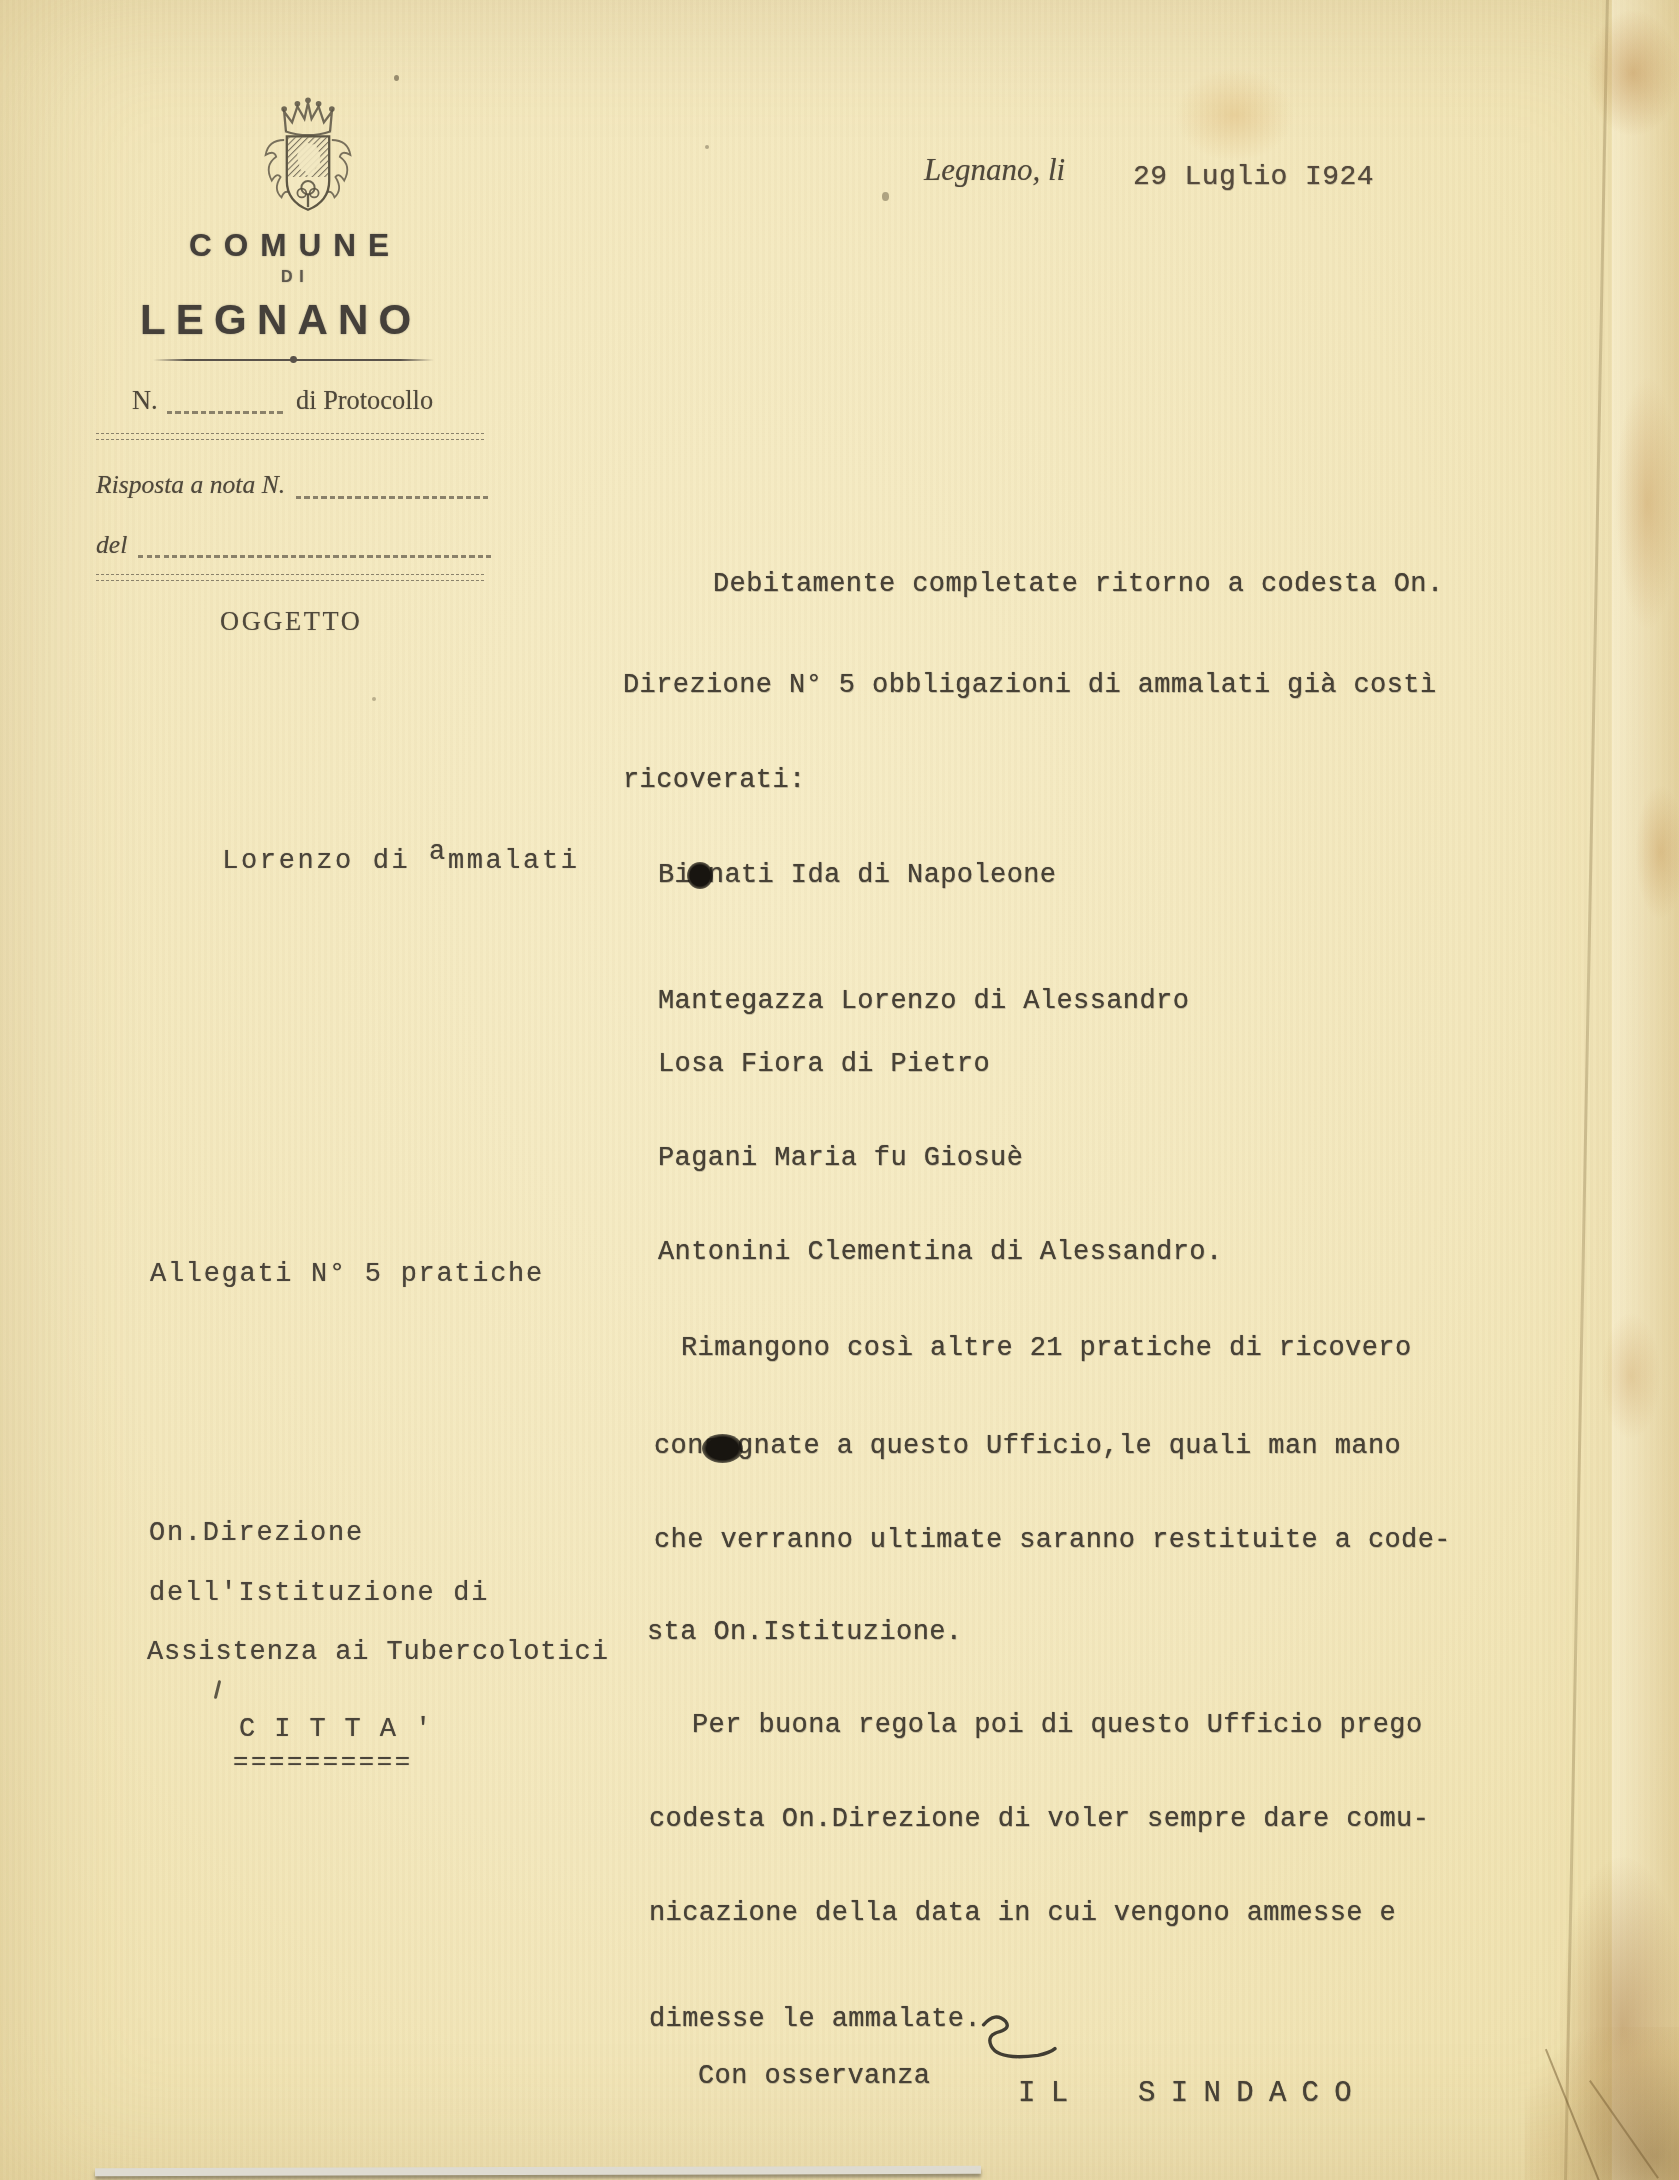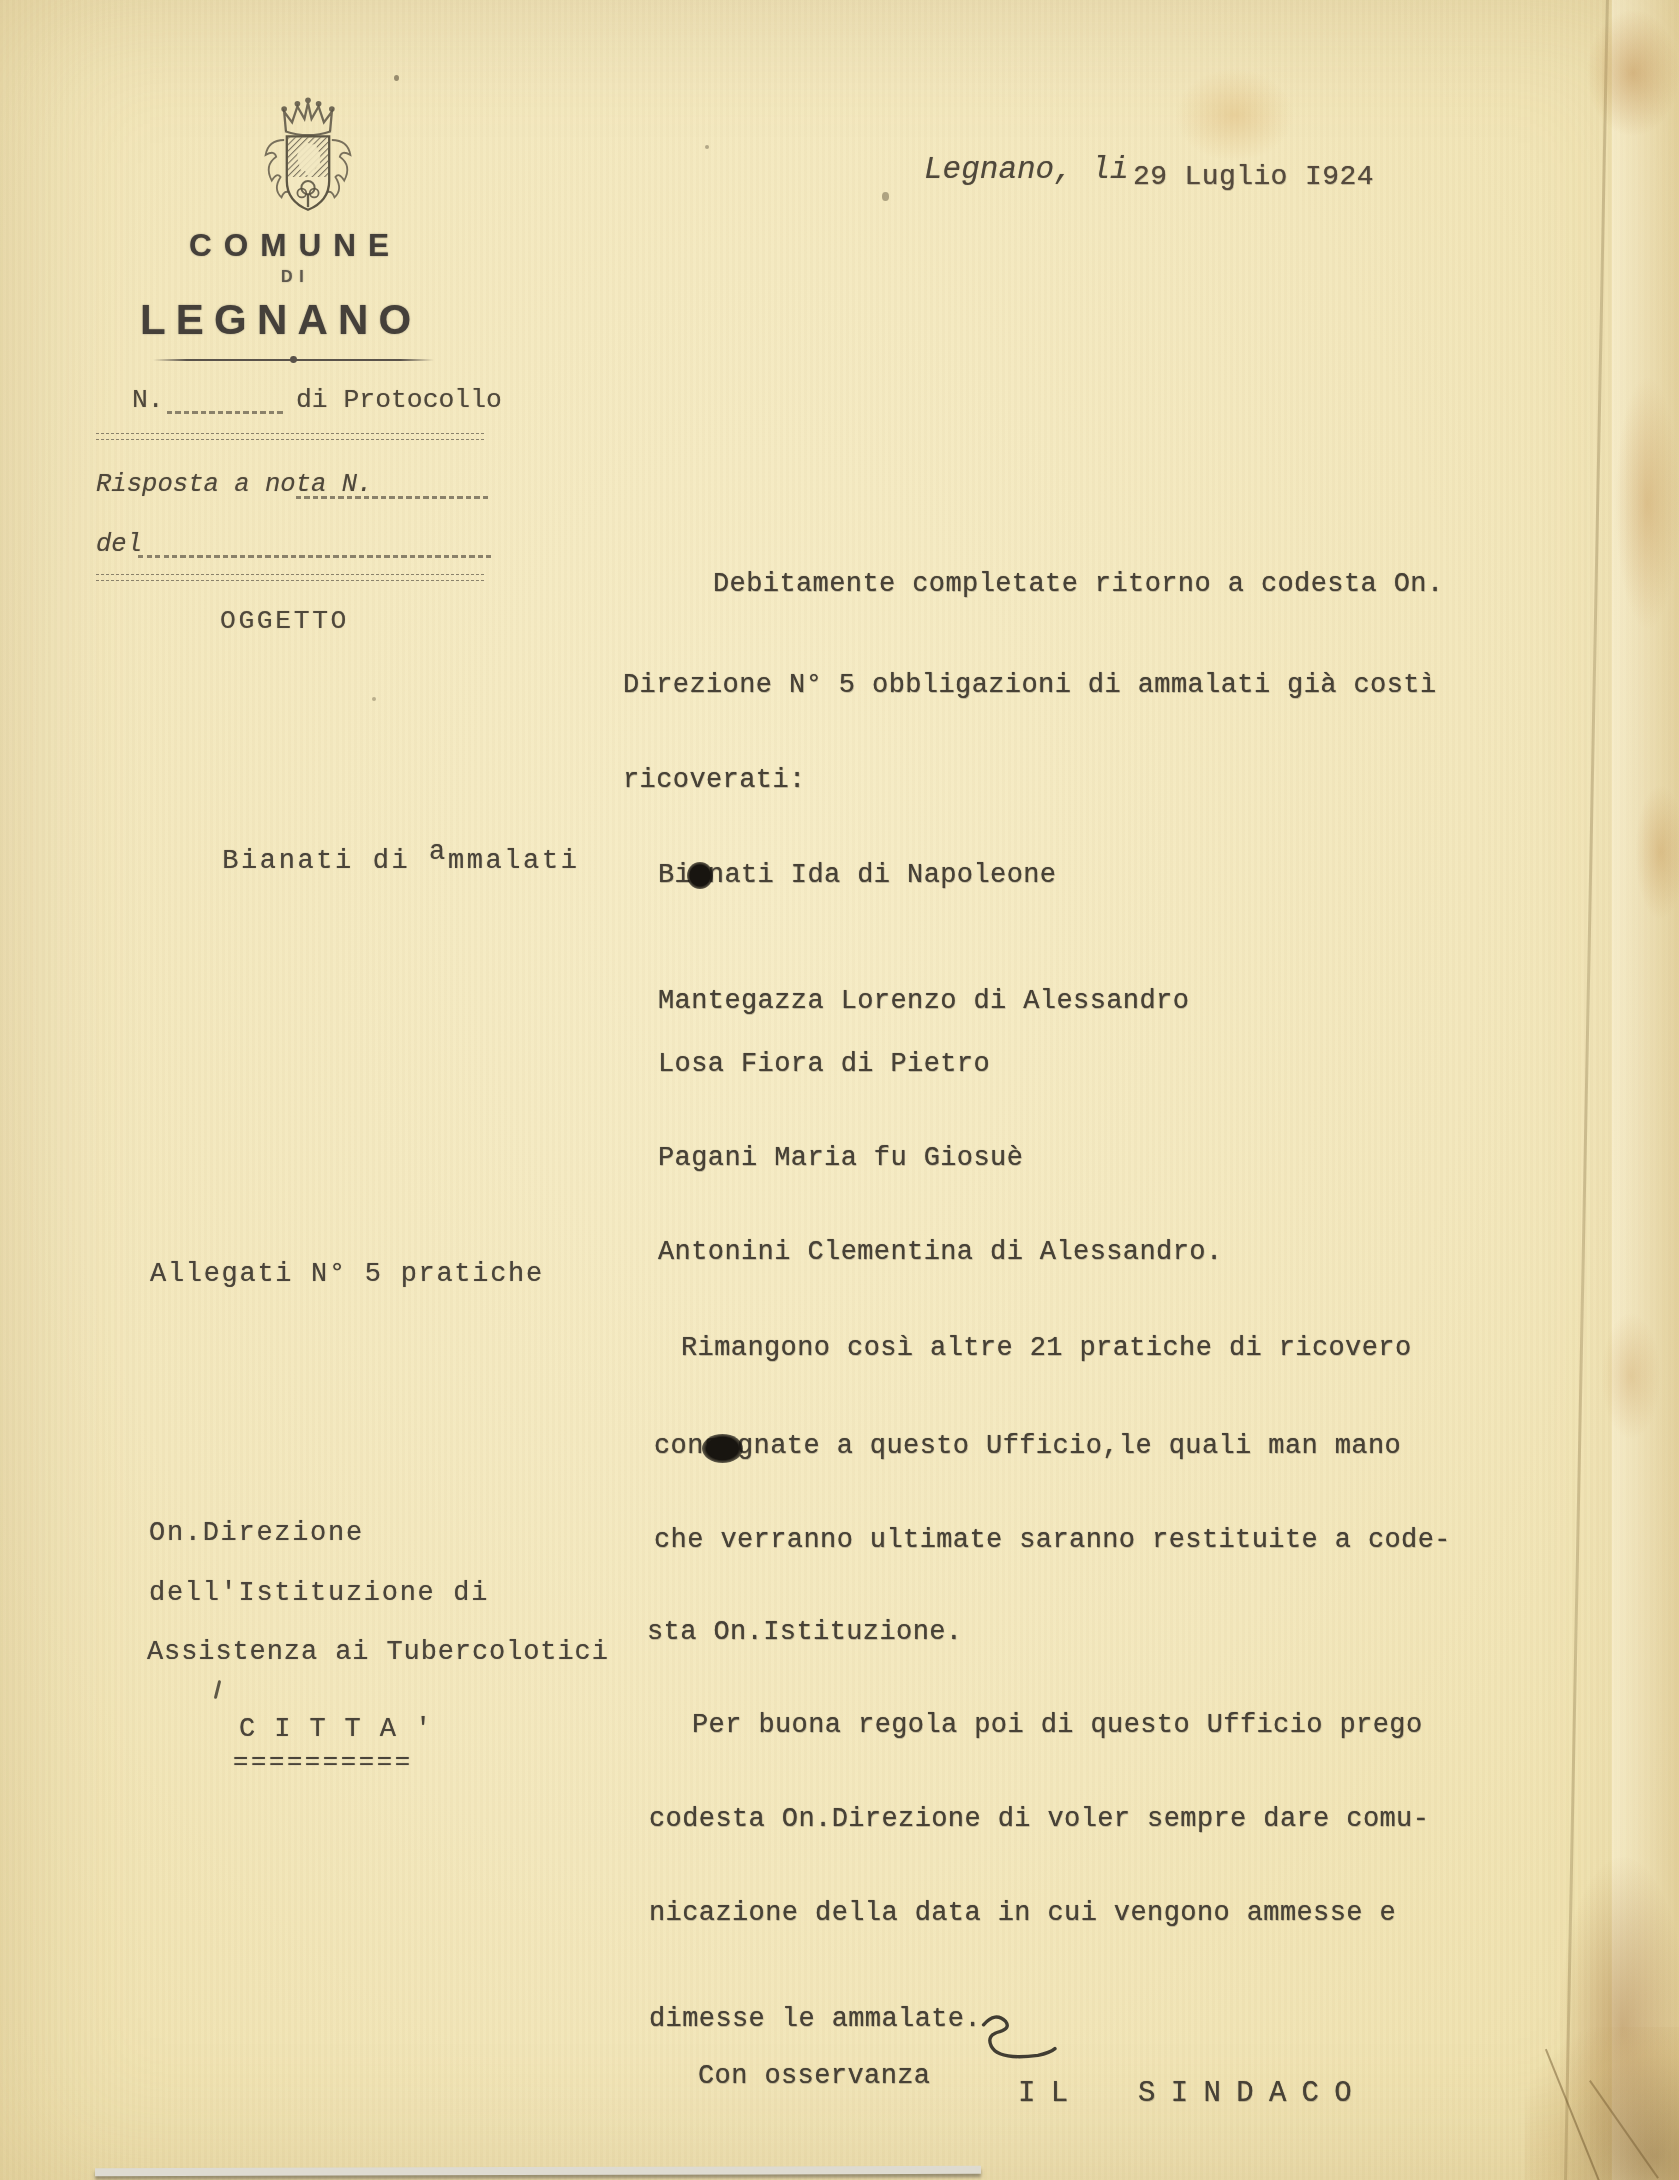--- a/index.html
+++ b/index.html
@@ -12,21 +12,21 @@
        box-shadow: inset 0 0 136px rgba(150,115,55,0.22);}
 
   
   .abs{position:absolute;white-space:pre;}
   .typed{font-family:"Liberation Mono","DejaVu Sans Mono",monospace;font-size:27px;
          color:#474136;letter-spacing:0.4px;
          text-shadow:0 0 0.9px rgba(71,65,54,0.75), 0.6px 0.6px 0 rgba(71,65,54,0.22);}
   .margin-typed{font-family:"Liberation Mono","DejaVu Sans Mono",monospace;font-size:27px;
          color:#4a443a;letter-spacing:2.6px;
          text-shadow:0 0 0.9px rgba(71,65,54,0.7);}
-  .printed{font-family:Liberation Mono, monospace;color:#4f483b;
+  .printed{font-family:Liberation Serif, serif;color:#4f483b;
          text-shadow:0 0 0.9px rgba(79,72,59,0.5);}
   .stamp-sans{font-family:"Liberation Sans","DejaVu Sans",sans-serif;font-weight:bold;color:#45403a;
          text-shadow:0 0 1.7px rgba(69,64,58,0.55);}
   .sup{position:relative;top:-9.4px;}
 
   
   .dotline{height:2.6px;background:repeating-linear-gradient(90deg,#675f4e 0 5.1px, rgba(0,0,0,0) 5.1px 8.5px);opacity:.75;}
   .dblrule{height:5.1px;border-top:1.7px dashed #5f584a;border-bottom:1.7px dashed #5f584a;opacity:.7;}
   .orn-rule{height:1.7px;background:linear-gradient(90deg,rgba(0,0,0,0),#59524a 12%,#59524a 88%,rgba(0,0,0,0));}
   .orn-dot{position:absolute;left:50%;top:-2.6px;width:6.8px;height:6.8px;margin-left:-3.4px;border-radius:50%;background:#59524a;}
@@ -92,21 +92,21 @@
   <div class="abs printed" style="left:96px;top:530px;font-size:25.6px;font-style:italic;">del</div>
   <div class="abs dotline" style="left:138px;top:555px;width:353px;"></div>
   <div class="abs dblrule" style="left:96px;top:574px;width:388px;"></div>
 
   <div class="abs printed" style="left:220px;top:606px;font-size:26.4px;letter-spacing:2.6px;">OGGETTO</div>
 
   <div class="abs printed" style="left:924px;top:152px;font-size:31px;font-style:italic;">Legnano, li</div>
   <div class="abs typed" style="left:1133px;top:153px;font-size:28px;color:#554a3d;margin-top:8px;">29 Luglio I924</div>
 
   <div class="abs margin-typed" style="left:147px;top:816px;">
-    <span>Bianati di </span><span class="sup">a</span><span>mmalati</span>
+    <span>Lorenzo di </span><span class="sup">a</span><span>mmalati</span>
   </div>
   <div class="abs margin-typed" style="left:150px;top:1259px;letter-spacing:1.7px;">Allegati N° 5 pratiche</div>
   <div class="abs margin-typed" style="left:149px;top:1518px;letter-spacing:1.7px;">On.Direzione</div>
   <div class="abs margin-typed" style="left:149px;top:1578px;letter-spacing:1.7px;">dell'Istituzione di</div>
   <div class="abs margin-typed" style="left:147px;top:1637px;letter-spacing:0.9px;">Assistenza ai Tubercolotici</div>
   <div class="abs margin-typed" style="left:239px;top:1714px;letter-spacing:19px;">CITTA'</div>
   <div class="abs margin-typed" style="left:233px;top:1748px;letter-spacing:2.6px;font-size:25.6px;">==========</div>
 
   <div class="crease" style="left:216px;top:1680px;width:2.6px;height:19px;background:#3a342b;transform:rotate(14deg);border-radius:1.7px;opacity:.8;"></div>
 

